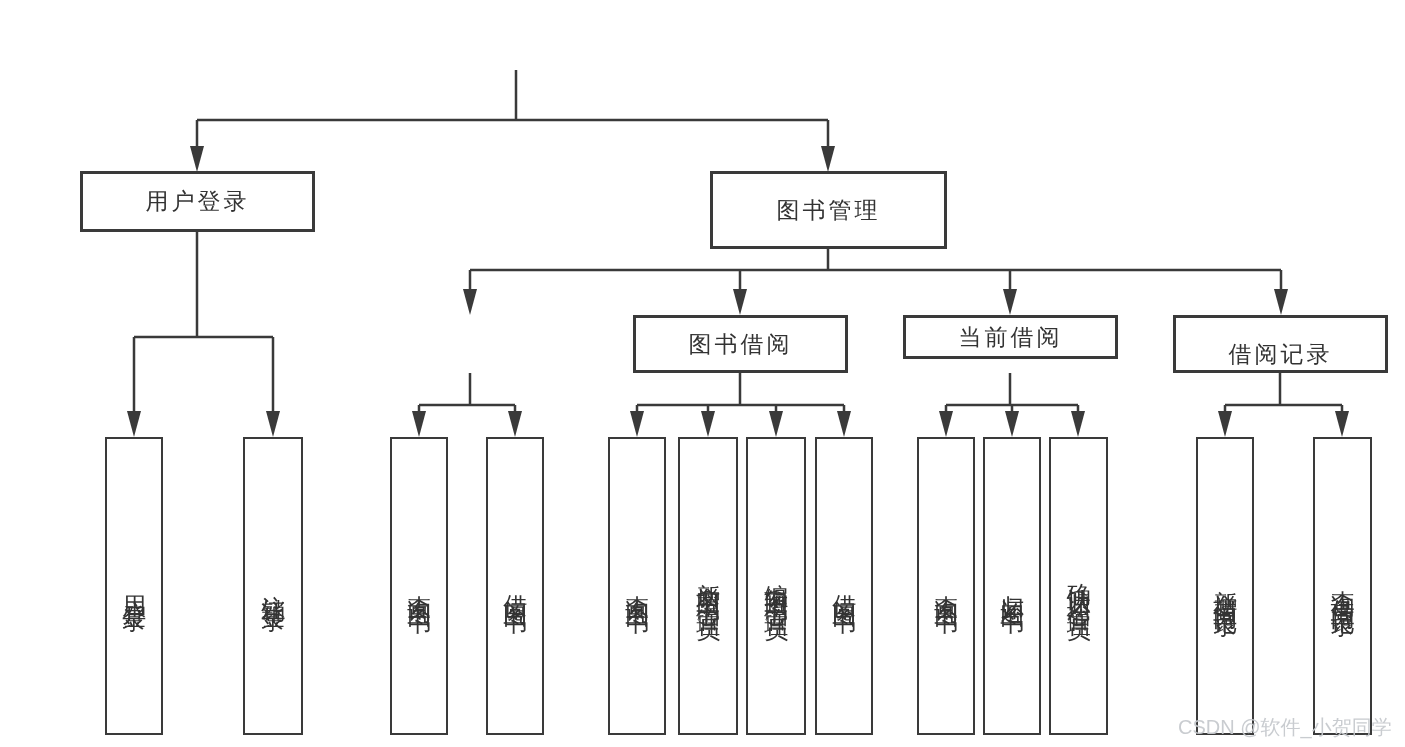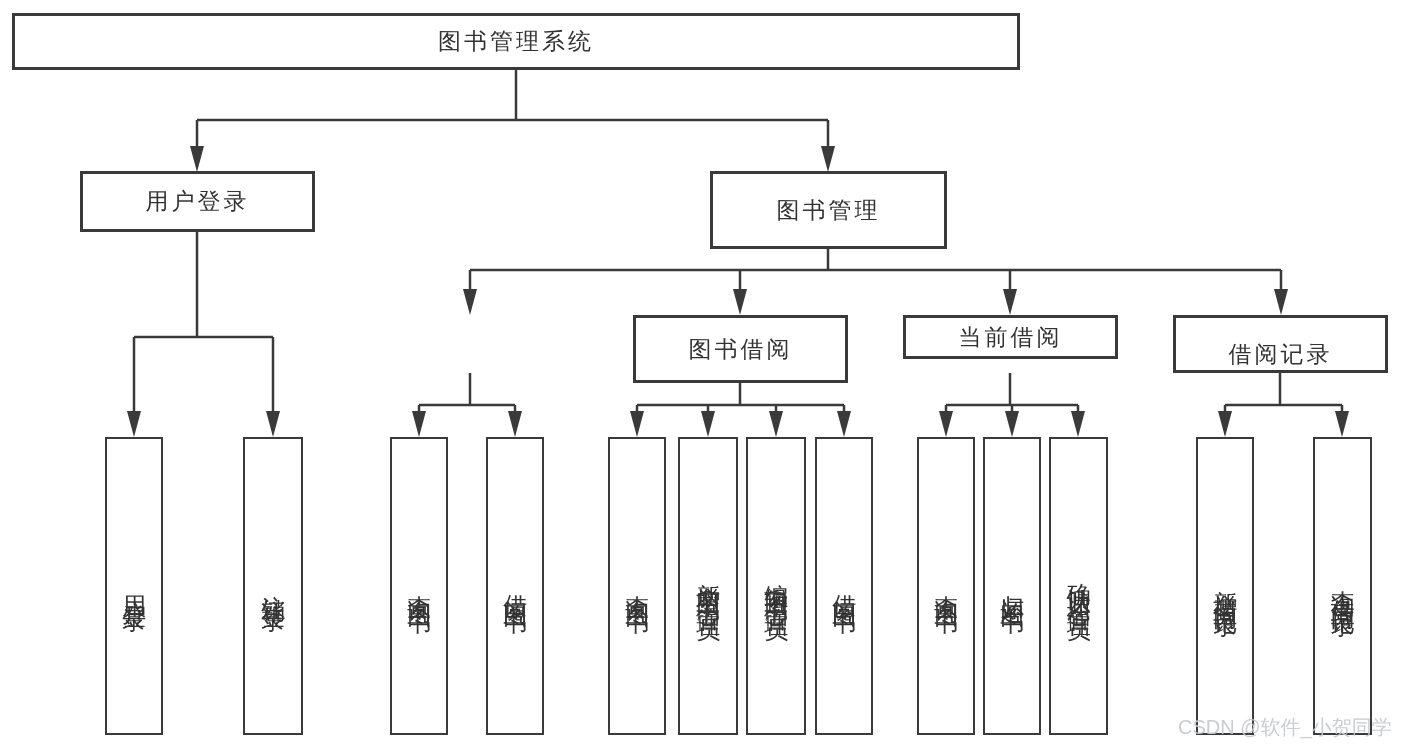--- a/index.html
+++ b/index.html
@@ -26,21 +26,21 @@
     text-orientation: mixed;
     font-size: 24px;
     letter-spacing: 5px;
     line-height: 1.1;
   }
   
   .n-root  { left: 12px;   top: 13px;  width: 1008px; height: 57px; }
   .n-l2a   { left: 80px;   top: 171px; width: 235px;  height: 61px; }
   .n-l2b   { left: 710px;  top: 171px; width: 237px;  height: 78px; }
   .n-l3a   { left: 363px;  top: 315px; width: 215px;  height: 58px; }
-  .n-l3b   { left: 633px;  top: 315px; width: 215px;  height: 68px; }
+  .n-l3b   { left: 633px;  top: 315px; width: 215px;  height: 58px; }
   .n-l3c   { left: 903px;  top: 315px; width: 215px;  height: 44px; justify-content: center; }
   .n-l3d   { left: 1173px; top: 315px; width: 215px;  height: 58px; align-items: flex-end; }
   
   .leaf { top: 437px; height: 298px; }
   .lf1  { left: 105px;  width: 58px; }
   .lf2  { left: 243px;  width: 60px; }
   .lf3  { left: 390px;  width: 58px; }
   .lf4  { left: 486px;  width: 58px; }
   .lf5  { left: 608px;  width: 58px; }
   .lf6  { left: 678px;  width: 60px; }
@@ -97,23 +97,20 @@
       <polygon points="769,411 783,411 776,437"></polygon>
       <polygon points="837,411 851,411 844,437"></polygon>
       <polygon points="939,411 953,411 946,437"></polygon>
       <polygon points="1005,411 1019,411 1012,437"></polygon>
       <polygon points="1071,411 1085,411 1078,437"></polygon>
       <polygon points="1218,411 1232,411 1225,437"></polygon>
       <polygon points="1335,411 1349,411 1342,437"></polygon>
     </g>
   </svg>
 
-  <div class="box hbox n-root">
-    <span>图书管理系统</span>
-  </div>
 
   <div class="box hbox n-l2a">
     <span>用户登录</span>
   </div>
   <div class="box hbox n-l2b">
     <span>图书管理</span>
   </div>
 
   <div class="box hbox n-l3b">
     <span>图书借阅</span>

